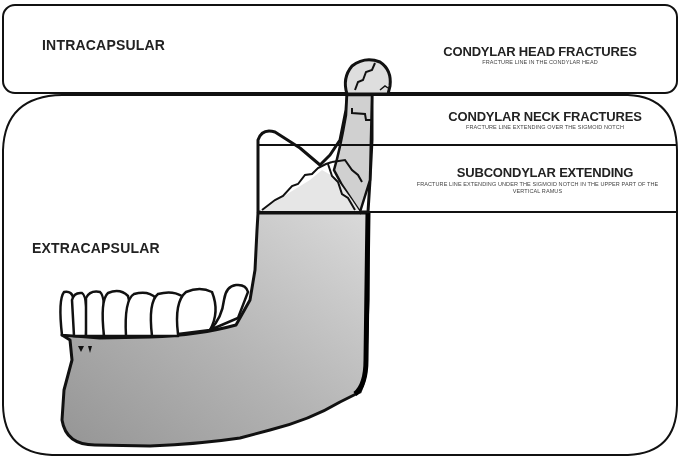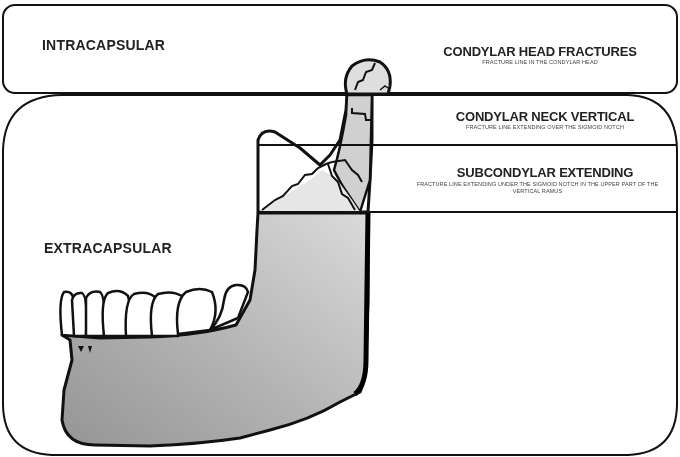--- a/index.html
+++ b/index.html
@@ -59,23 +59,23 @@
     </g>
 
     <path d="M 78 346 L 81 352 L 84 346 Z M 88 346 L 92 346 L 90 353 Z" fill="#111"></path>
 
     <line x1="258" y1="145" x2="677" y2="145" stroke="#111" stroke-width="2"></line>
     <line x1="258" y1="212" x2="677" y2="212" stroke="#111" stroke-width="2"></line>
     <line x1="0" y1="0" x2="0" y2="0"></line>
   </svg>
 
   <div class="label-major" style="left:42px; top:37px;">INTRACAPSULAR</div>
-  <div class="label-major" style="left:44px; top:240px;">EXTRACAPSULAR</div>
+  <div class="label-major" style="left:32px; top:240px;">EXTRACAPSULAR</div>
 
   <div class="label-title" style="left:420px; top:44px; width:240px;">CONDYLAR HEAD FRACTURES</div>
   <div class="label-desc" style="left:430px; top:59px; width:220px;">FRACTURE LINE IN THE CONDYLAR HEAD</div>
 
-  <div class="label-title" style="left:420px; top:109px; width:250px;">CONDYLAR NECK VERTICAL</div>
+  <div class="label-title" style="left:420px; top:109px; width:250px;">CONDYLAR NECK FRACTURES</div>
   <div class="label-desc" style="left:420px; top:124px; width:250px;">FRACTURE LINE EXTENDING OVER THE SIGMOID NOTCH</div>
 
   <div class="label-title" style="left:420px; top:165px; width:250px;">SUBCONDYLAR EXTENDING</div>
   <div class="label-desc" style="left:405px; top:181px; width:265px;">FRACTURE LINE EXTENDING UNDER THE SIGMOID NOTCH IN THE UPPER PART OF THE VERTICAL RAMUS</div>
 </div>
 
 </body></html>

